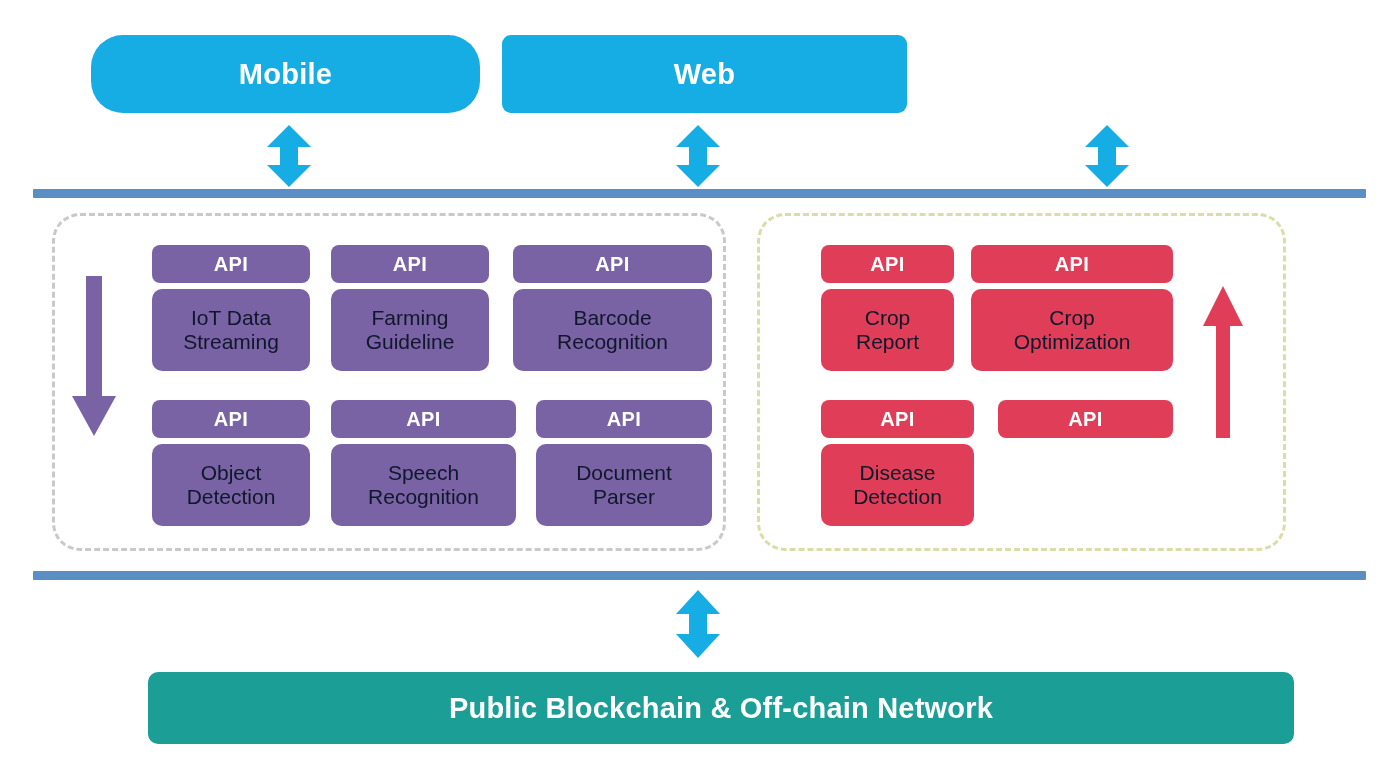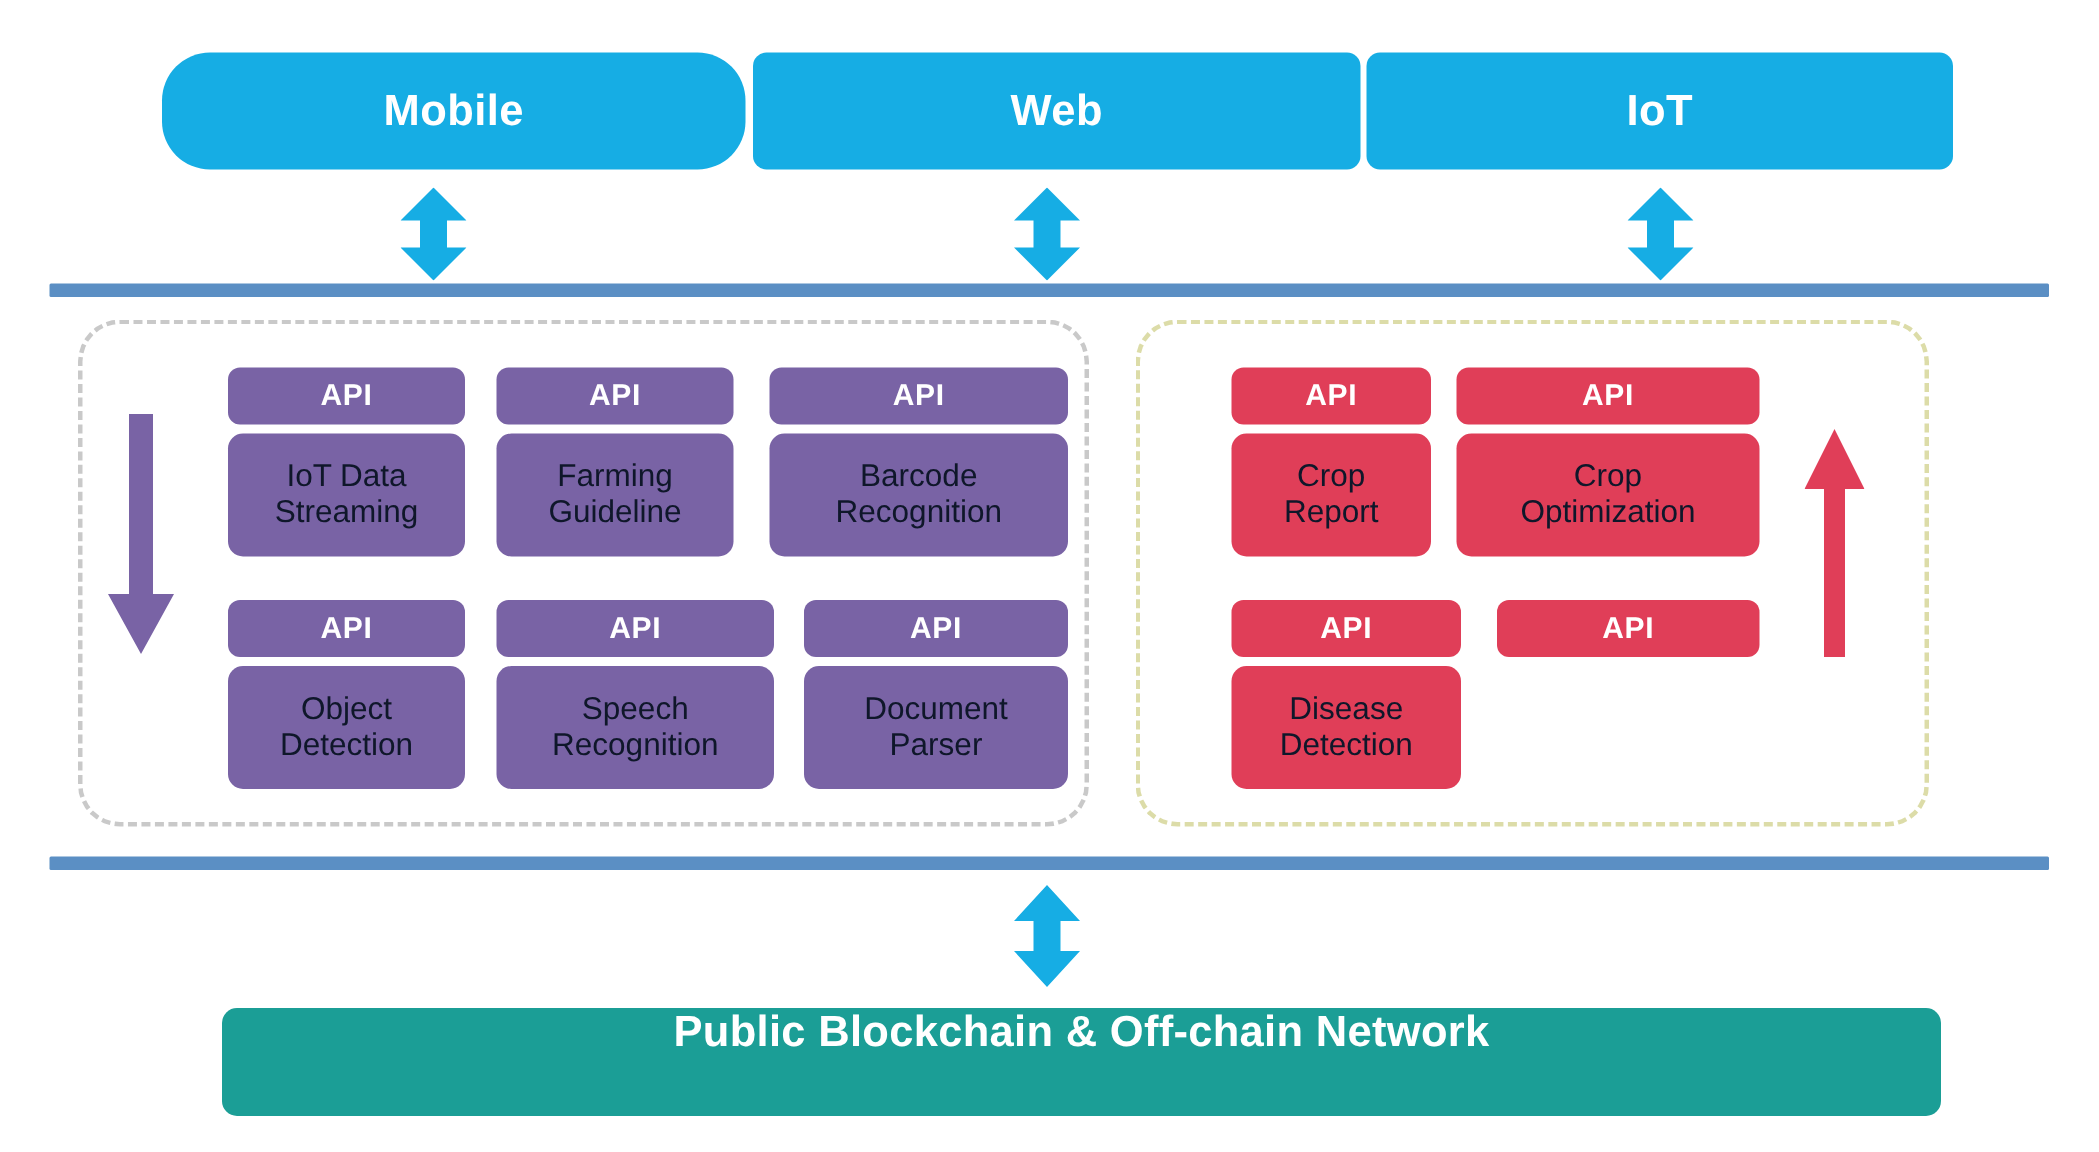--- a/index.html
+++ b/index.html
@@ -27,21 +27,21 @@
     background: #16ADE4;
     border-radius: 9px;
     display: flex;
     align-items: center;
     justify-content: center;
     color: #ffffff;
     font-size: 29px;
     font-weight: bold;
     letter-spacing: 0.3px;
   }
-  .client-mobile { left: 108px;  width: 389px; border-radius: 32px; }
+  .client-mobile { left: 91px;  width: 389px; border-radius: 32px; }
   .client-web    { left: 502px; width: 405px; }
   .client-iot    { left: 911px; width: 391px; }
 
   
   .dbl-arrow {
     position: absolute;
     width: 44px;
     height: 62px;
   }
   .dbl-arrow svg { display: block; width: 100%; height: 100%; }
@@ -144,41 +144,39 @@
   
   .blockchain-bar {
     position: absolute;
     left: 148px;
     top: 672px;
     width: 1146px;
     height: 72px;
     background: #1B9E96;
     border-radius: 10px;
     display: flex;
+    align-items: center;
     justify-content: center;
     color: #ffffff;
     font-size: 29px;
     font-weight: bold;
     letter-spacing: 0.2px;
   }
 </style>
 </head>
 <body>
 
 <div id="canvas">
 
   <div class="client-box client-mobile">
     <span>Mobile</span>
   </div>
   <div class="client-box client-web">
     <span>Web</span>
   </div>
-  <div class="client-box client-iot">
-    <span>IoT</span>
-  </div>
 
   <div class="dbl-arrow arrow-mobile">
     <svg viewBox="0 0 44 62" xmlns="http://www.w3.org/2000/svg">
       <path d="M22 0 L44 22 L31 22 L31 40 L44 40 L22 62 L0 40 L13 40 L13 22 L0 22 Z" fill="#16ADE4"></path>
     </svg>
   </div>
   <div class="dbl-arrow arrow-web">
     <svg viewBox="0 0 44 62" xmlns="http://www.w3.org/2000/svg">
       <path d="M22 0 L44 22 L31 22 L31 40 L44 40 L22 62 L0 40 L13 40 L13 22 L0 22 Z" fill="#16ADE4"></path>
     </svg>

